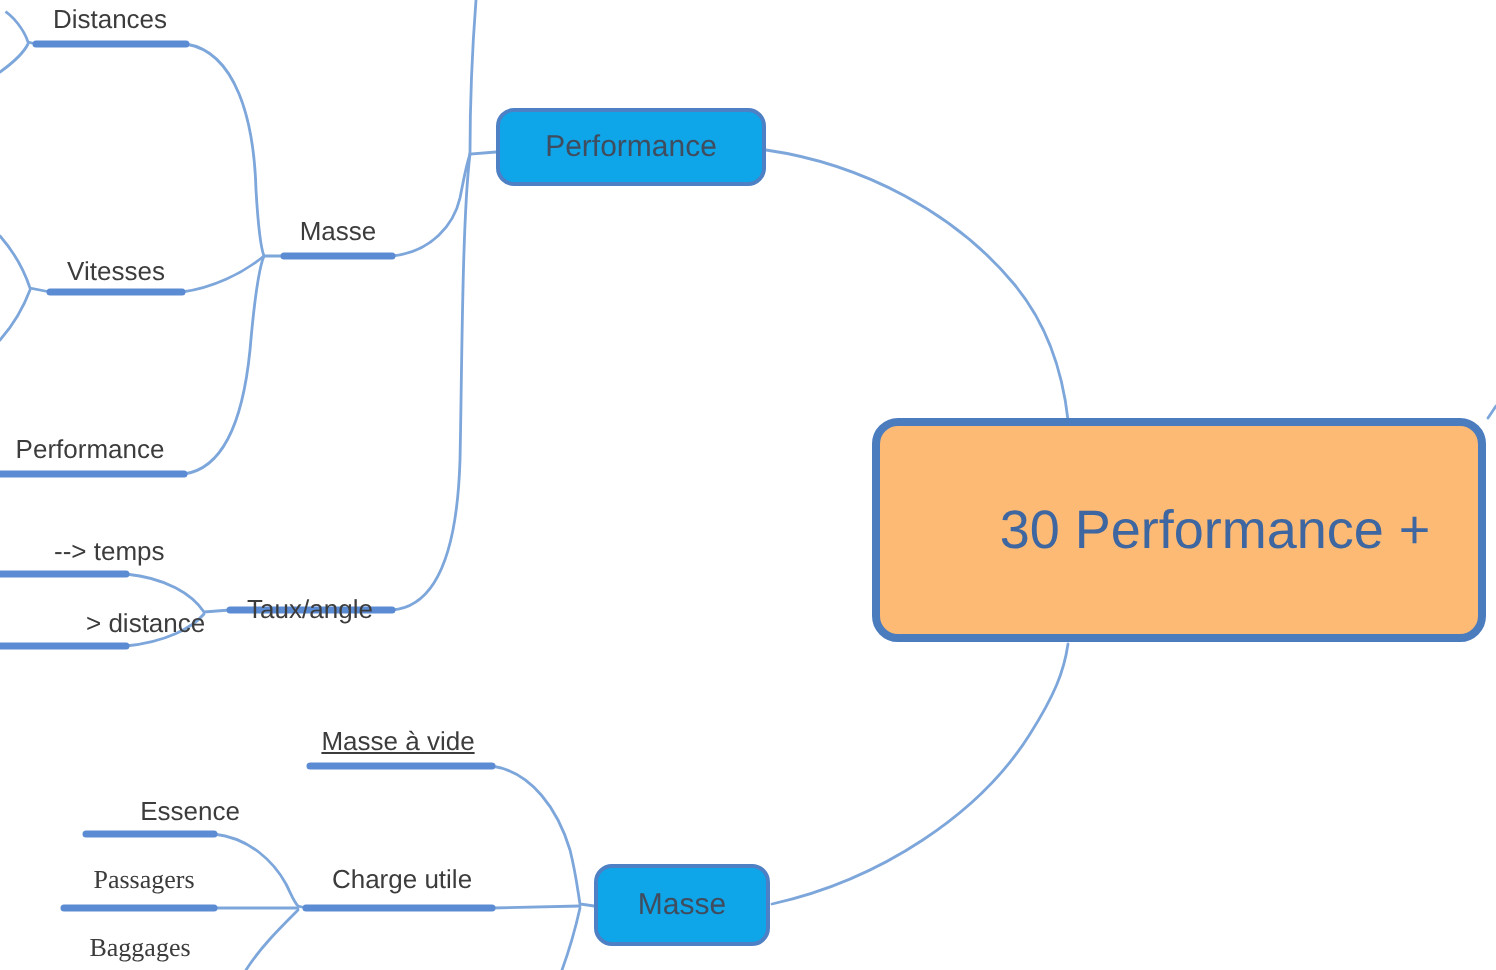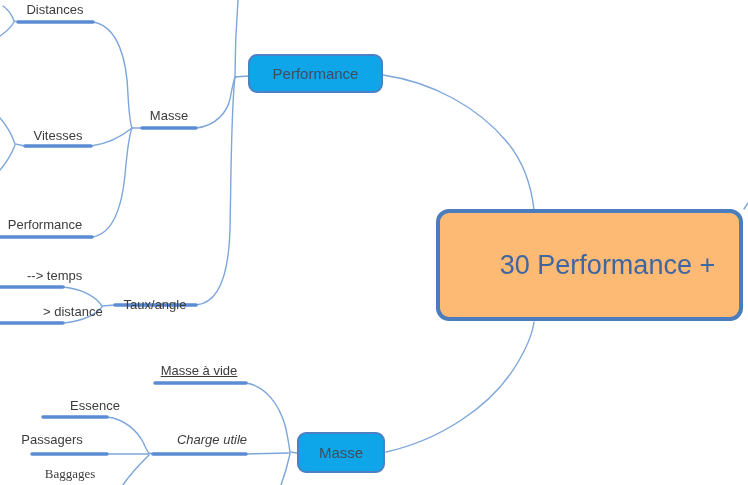--- a/index.html
+++ b/index.html
@@ -72,22 +72,22 @@
 
   <div class="topic-label" style="left:55px; top:3px;">Distances</div>
   <div class="topic-label" style="left:58px; top:129px;">Vitesses</div>
   <div class="topic-label" style="left:169px; top:109px;">Masse</div>
   <div class="topic-label" style="left:45px; top:218px;">Performance</div>
   <div class="topic-label flush" style="left:0px; top:269px;">--&gt; temps</div>
   <div class="topic-label flush" style="left:16px; top:305px;">&gt; distance</div>
   <div class="topic-label" style="left:155px; top:287px;margin-top:11px;">Taux/angle</div>
   <div class="topic-label" style="left:199px; top:364px;text-decoration:underline;">Masse à vide</div>
   <div class="topic-label" style="left:75px; top:399px;margin-left:20px;">Essence</div>
-  <div class="topic-label" style="left:52px; top:433px;">Passagers</div>
-  <div class="topic-label" style="left:212px; top:433px;font-style:italic;">Charge utile</div>
+  <div class="topic-label" style="left:72px; top:433px;font-family:Liberation Serif, serif;">Passagers</div>
+  <div class="topic-label" style="left:201px; top:433px;">Charge utile</div>
   <div class="topic-label" style="left:70px; top:467px;font-family:Liberation Serif, serif;">Baggages</div>
 
   <div class="branch-box" style="left:248px; top:54px; width:135px; height:39px;">
     <span>Performance</span>
   </div>
   <div class="branch-box" style="left:297px; top:432px; width:88px; height:41px;">
     <span>Masse</span>
   </div>
 
   <div class="root-box" style="left:436px; top:209px; width:307px; height:112px;">

